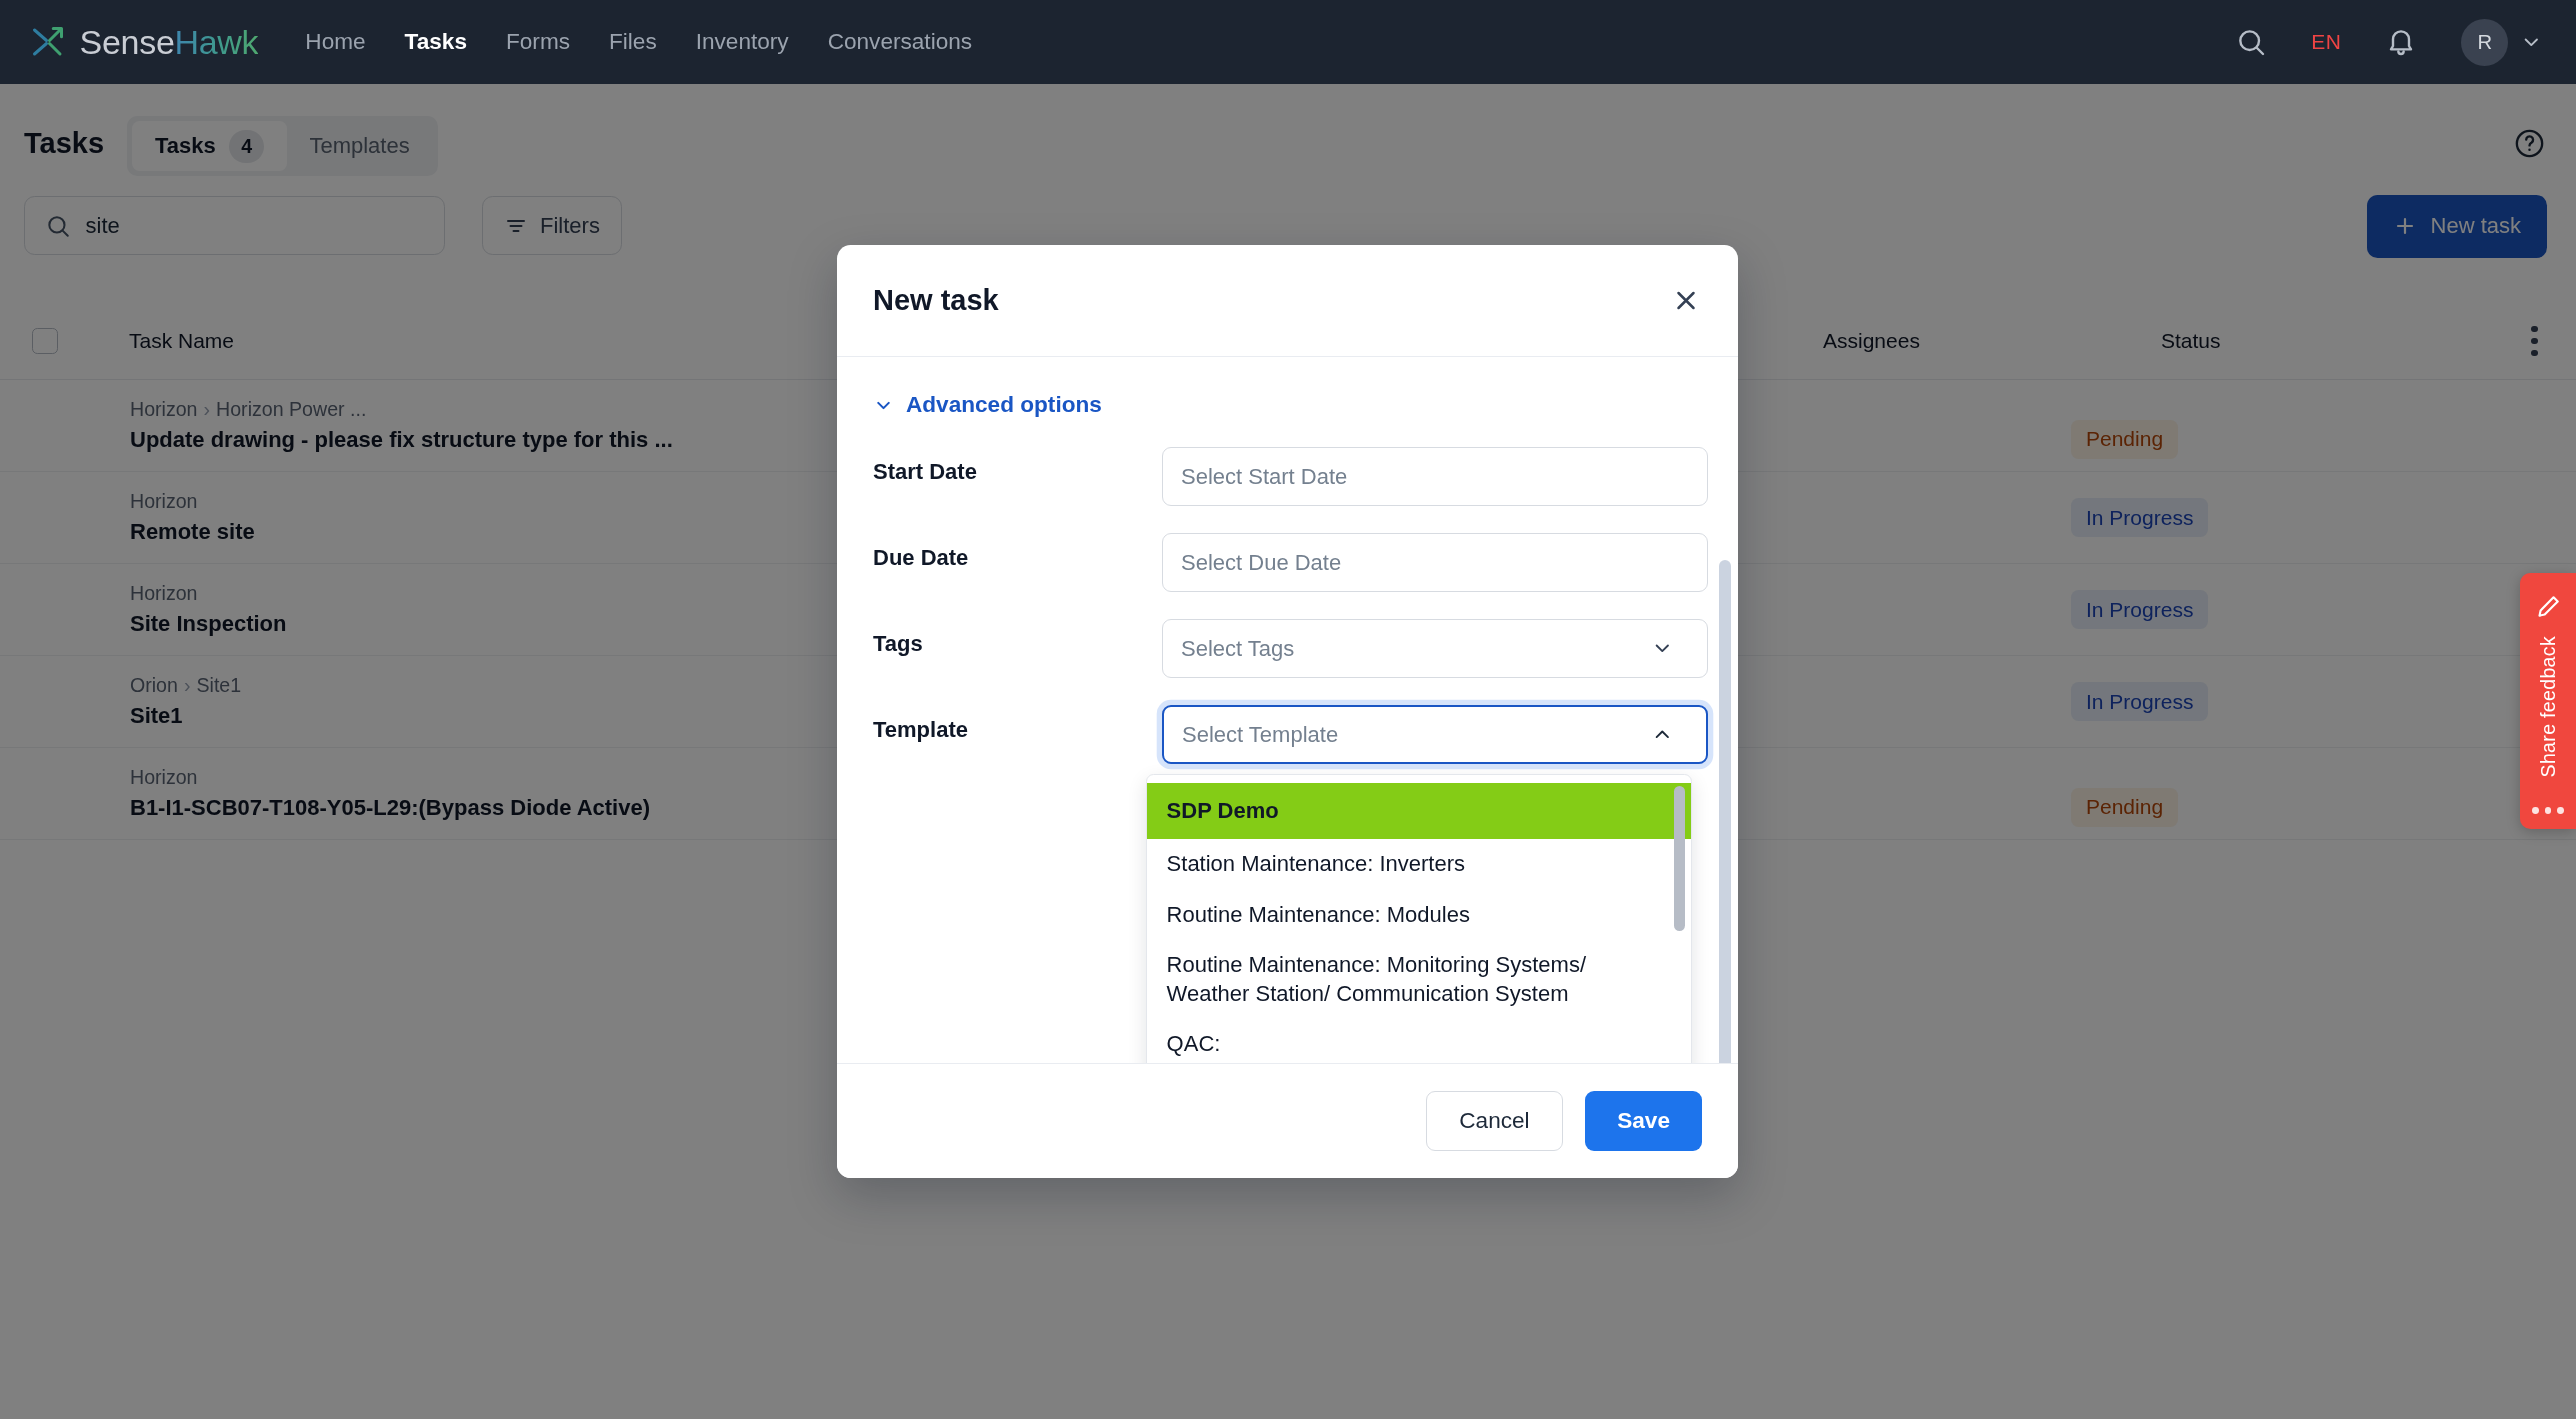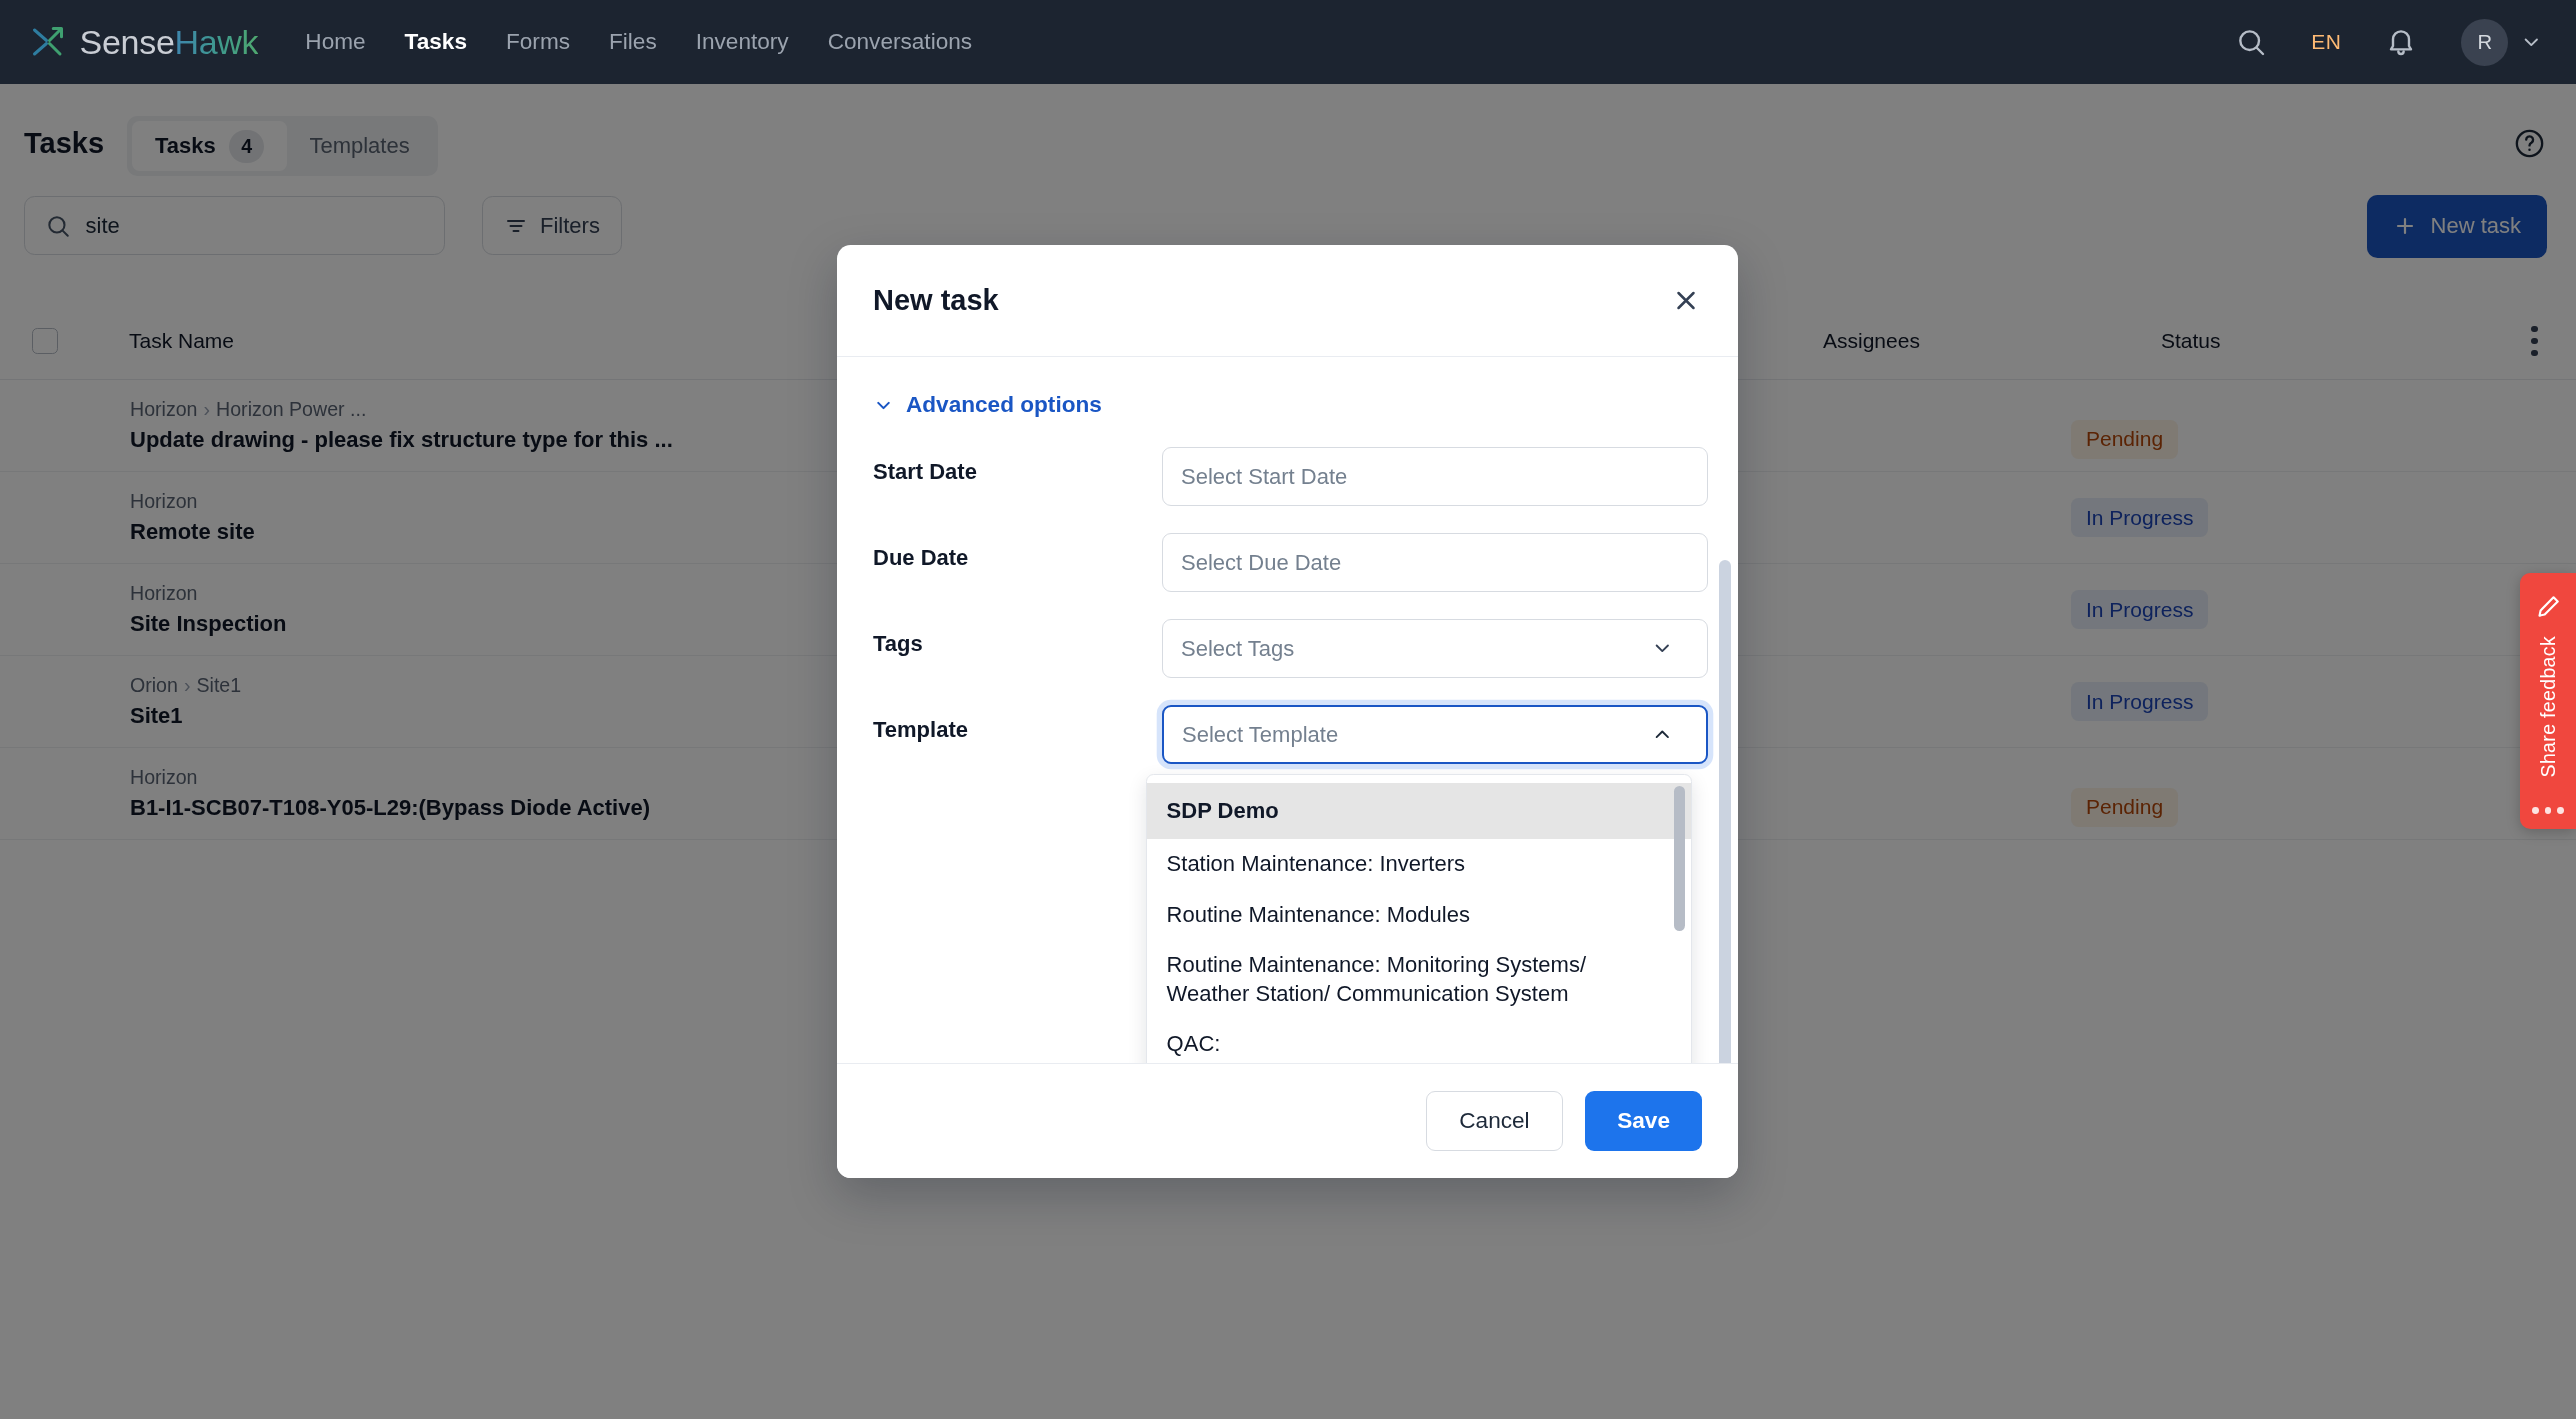--- a/index.html
+++ b/index.html
@@ -26,21 +26,21 @@
     -webkit-background-clip: text; background-clip: text; color: transparent;
   }
   .nav-links { display: flex; align-items: center; margin-left: 47px; gap: 39px; }
   .nav-link { font-size: 22.6px; color: #9BA3AE; white-space: nowrap; }
   .nav-link.active { color: #FFFFFF; font-weight: 700; }
 
   .nav-right {
     position: absolute; right: 33px; top: 0; height: 84px;
     display: flex; align-items: center; gap: 44px;
   }
-  .nav-lang { font-size: 21px; color: #fdba74; letter-spacing: 0.5px; }
+  .nav-lang { font-size: 21px; color: #ef4444; letter-spacing: 0.5px; }
   .avatar-group { display: flex; align-items: center; gap: 12px; }
   .avatar {
     width: 47px; height: 47px; border-radius: 50%;
     background: #3A4250; color: #D3D8DE;
     display: flex; align-items: center; justify-content: center;
     font-size: 20.3px;
   }
 
   
   .page { position: absolute; left: 0; top: 84px; width: 2576px; height: 1335px; background:#fff; }
@@ -188,21 +188,21 @@
   .dropdown {
     position: absolute; left: 0; top: 69px; width: 546px; height: 300px;
     background: #fff; border: 1.5px solid #E4E7EC; border-radius: 7.5px;
     box-shadow: 0 7.5px 19.6px rgba(16,24,40,.12);
     overflow: hidden;
   }
   .dd-list { padding: 7.5px 0 0 0; }
   .dd-item {
     padding: 10.6px 19.6px; font-size: 22px; color: #101828; line-height: 1.32;
   }
-  .dd-item.selected { background: #e5e5e5; font-weight: 700; padding: 13.6px 19.6px; }
+  .dd-item.selected { background: #84cc16; font-weight: 700; padding: 13.6px 19.6px; }
   .dd-scrollbar {
     position: absolute; right: 6px; top: 10.6px;
     width: 10.6px; height: 145px; border-radius: 6px; background: #B6BCC6;
   }
 
   .modal-scrollbar {
     position: absolute; right: 7.5px; top: 203px;
     width: 12px; height: 558px; border-radius: 6px; background: #CBD3E0;
   }
 

